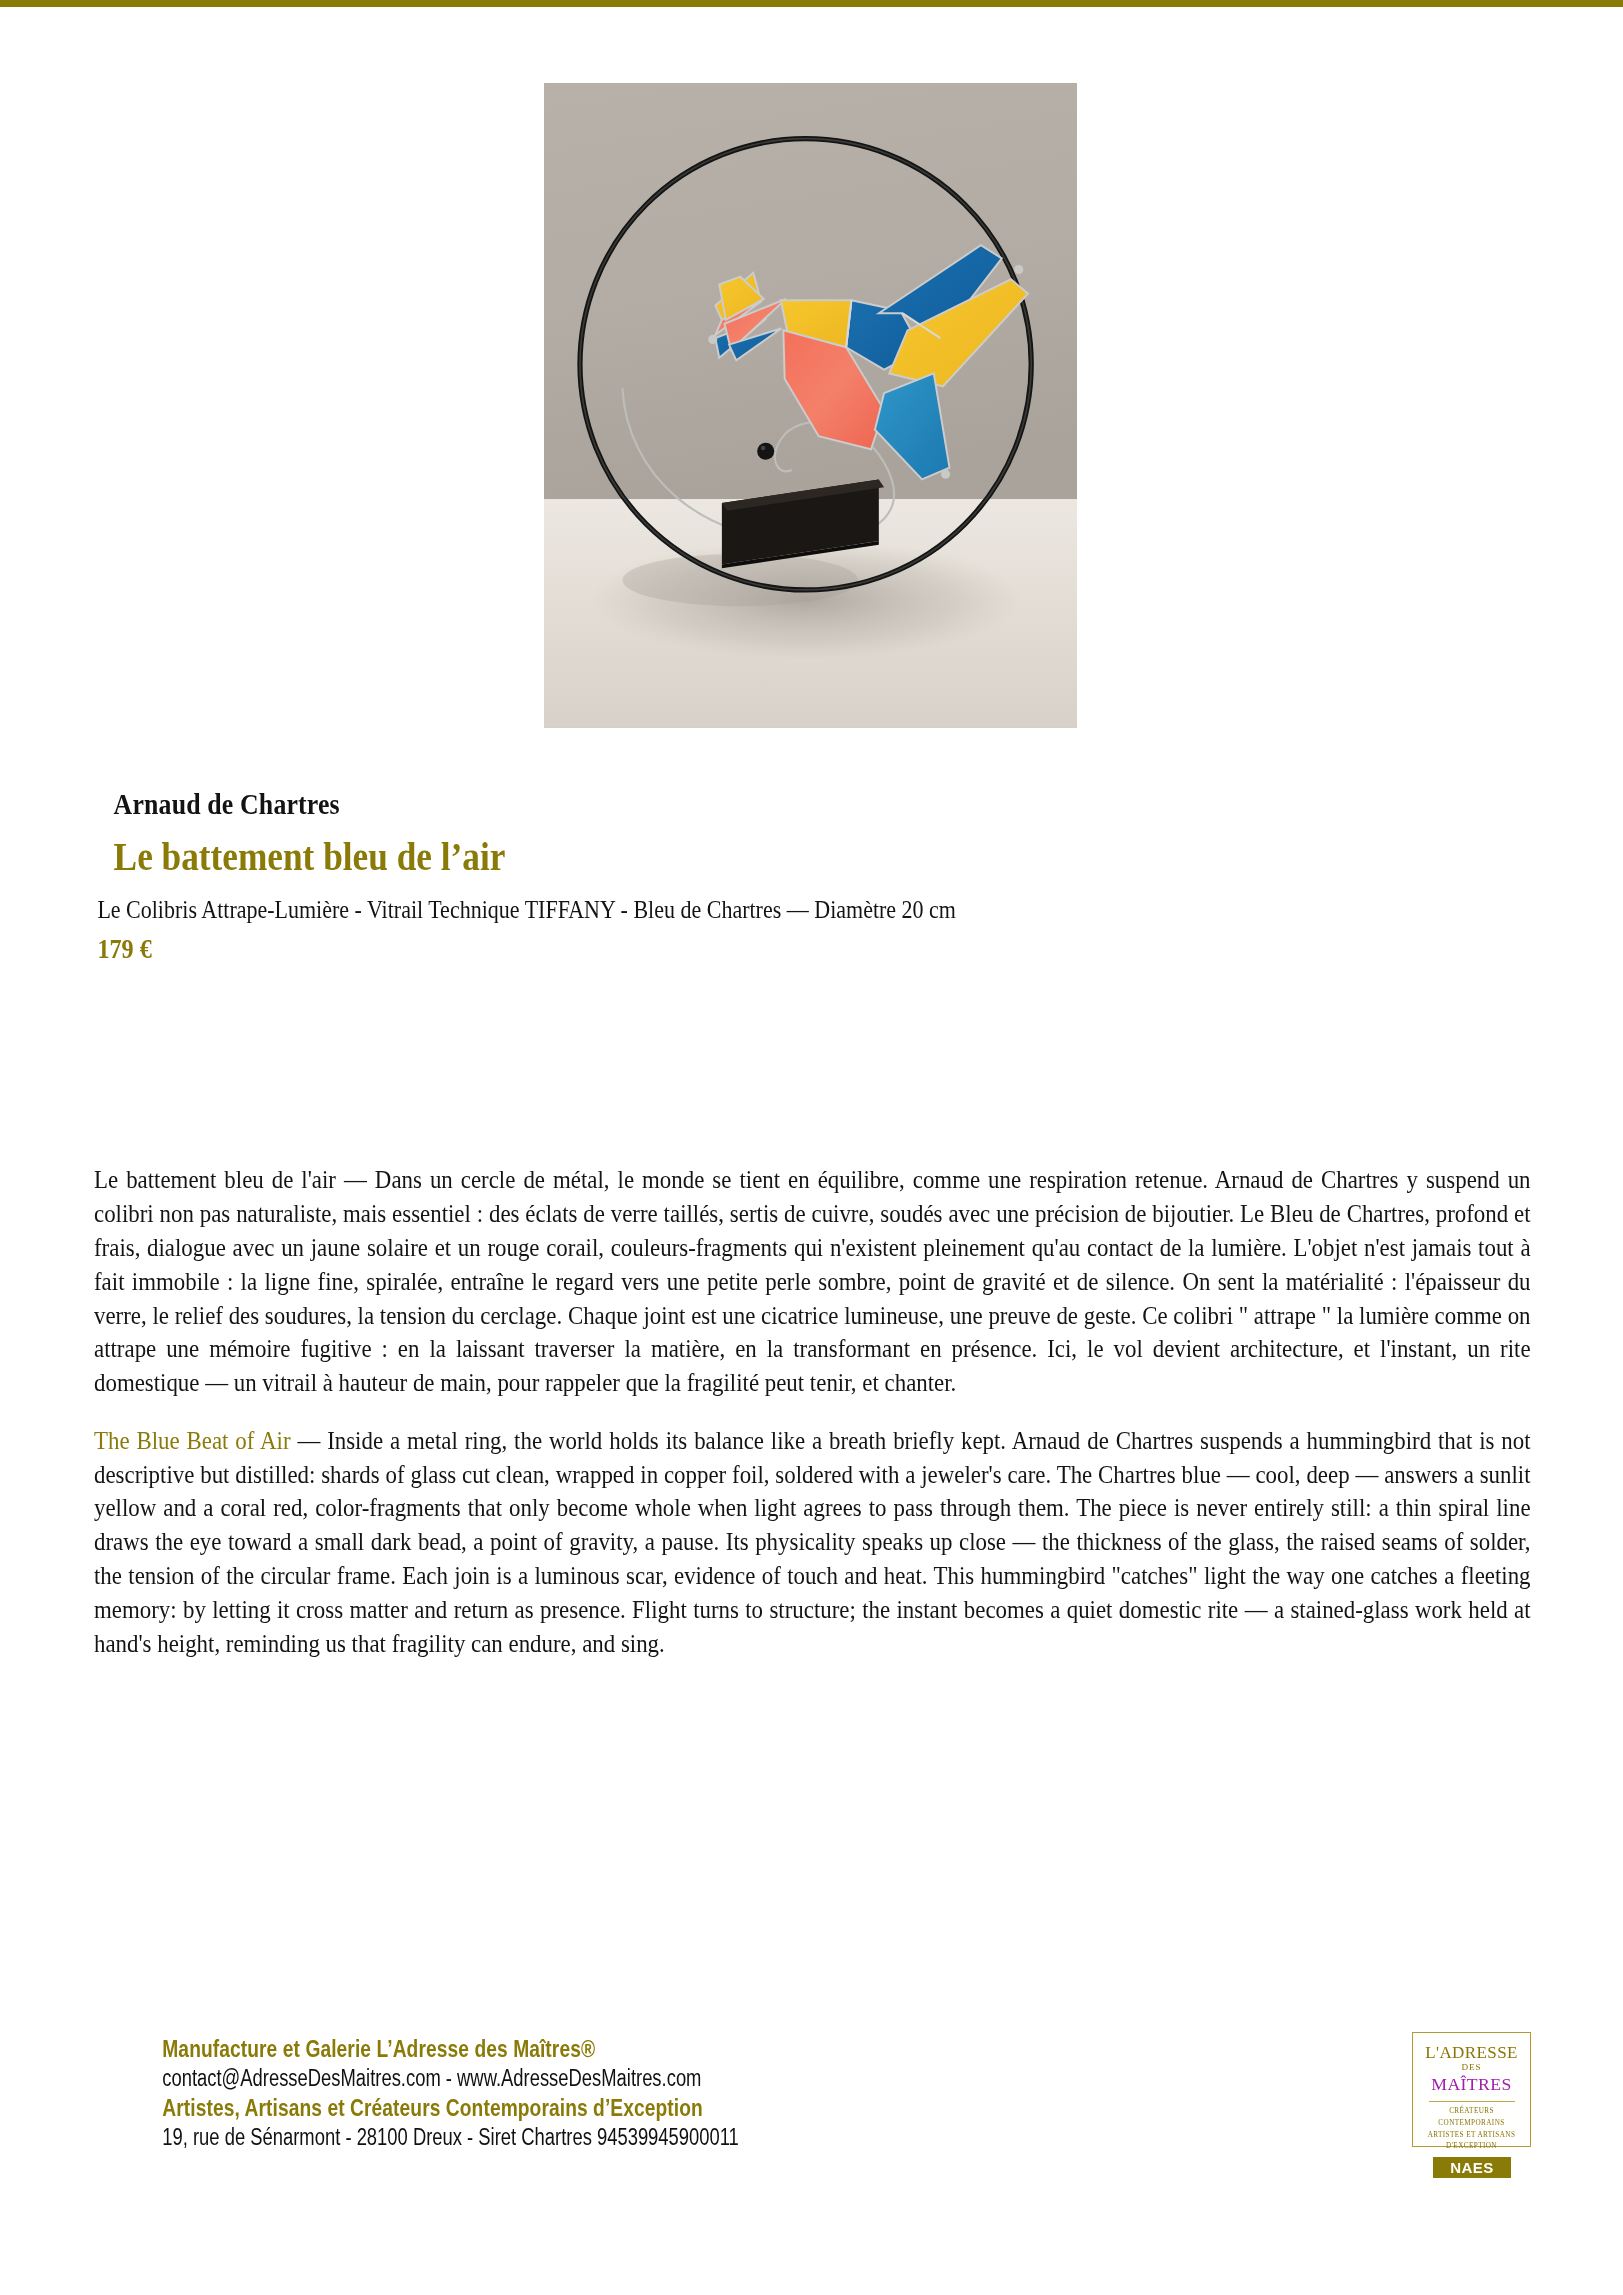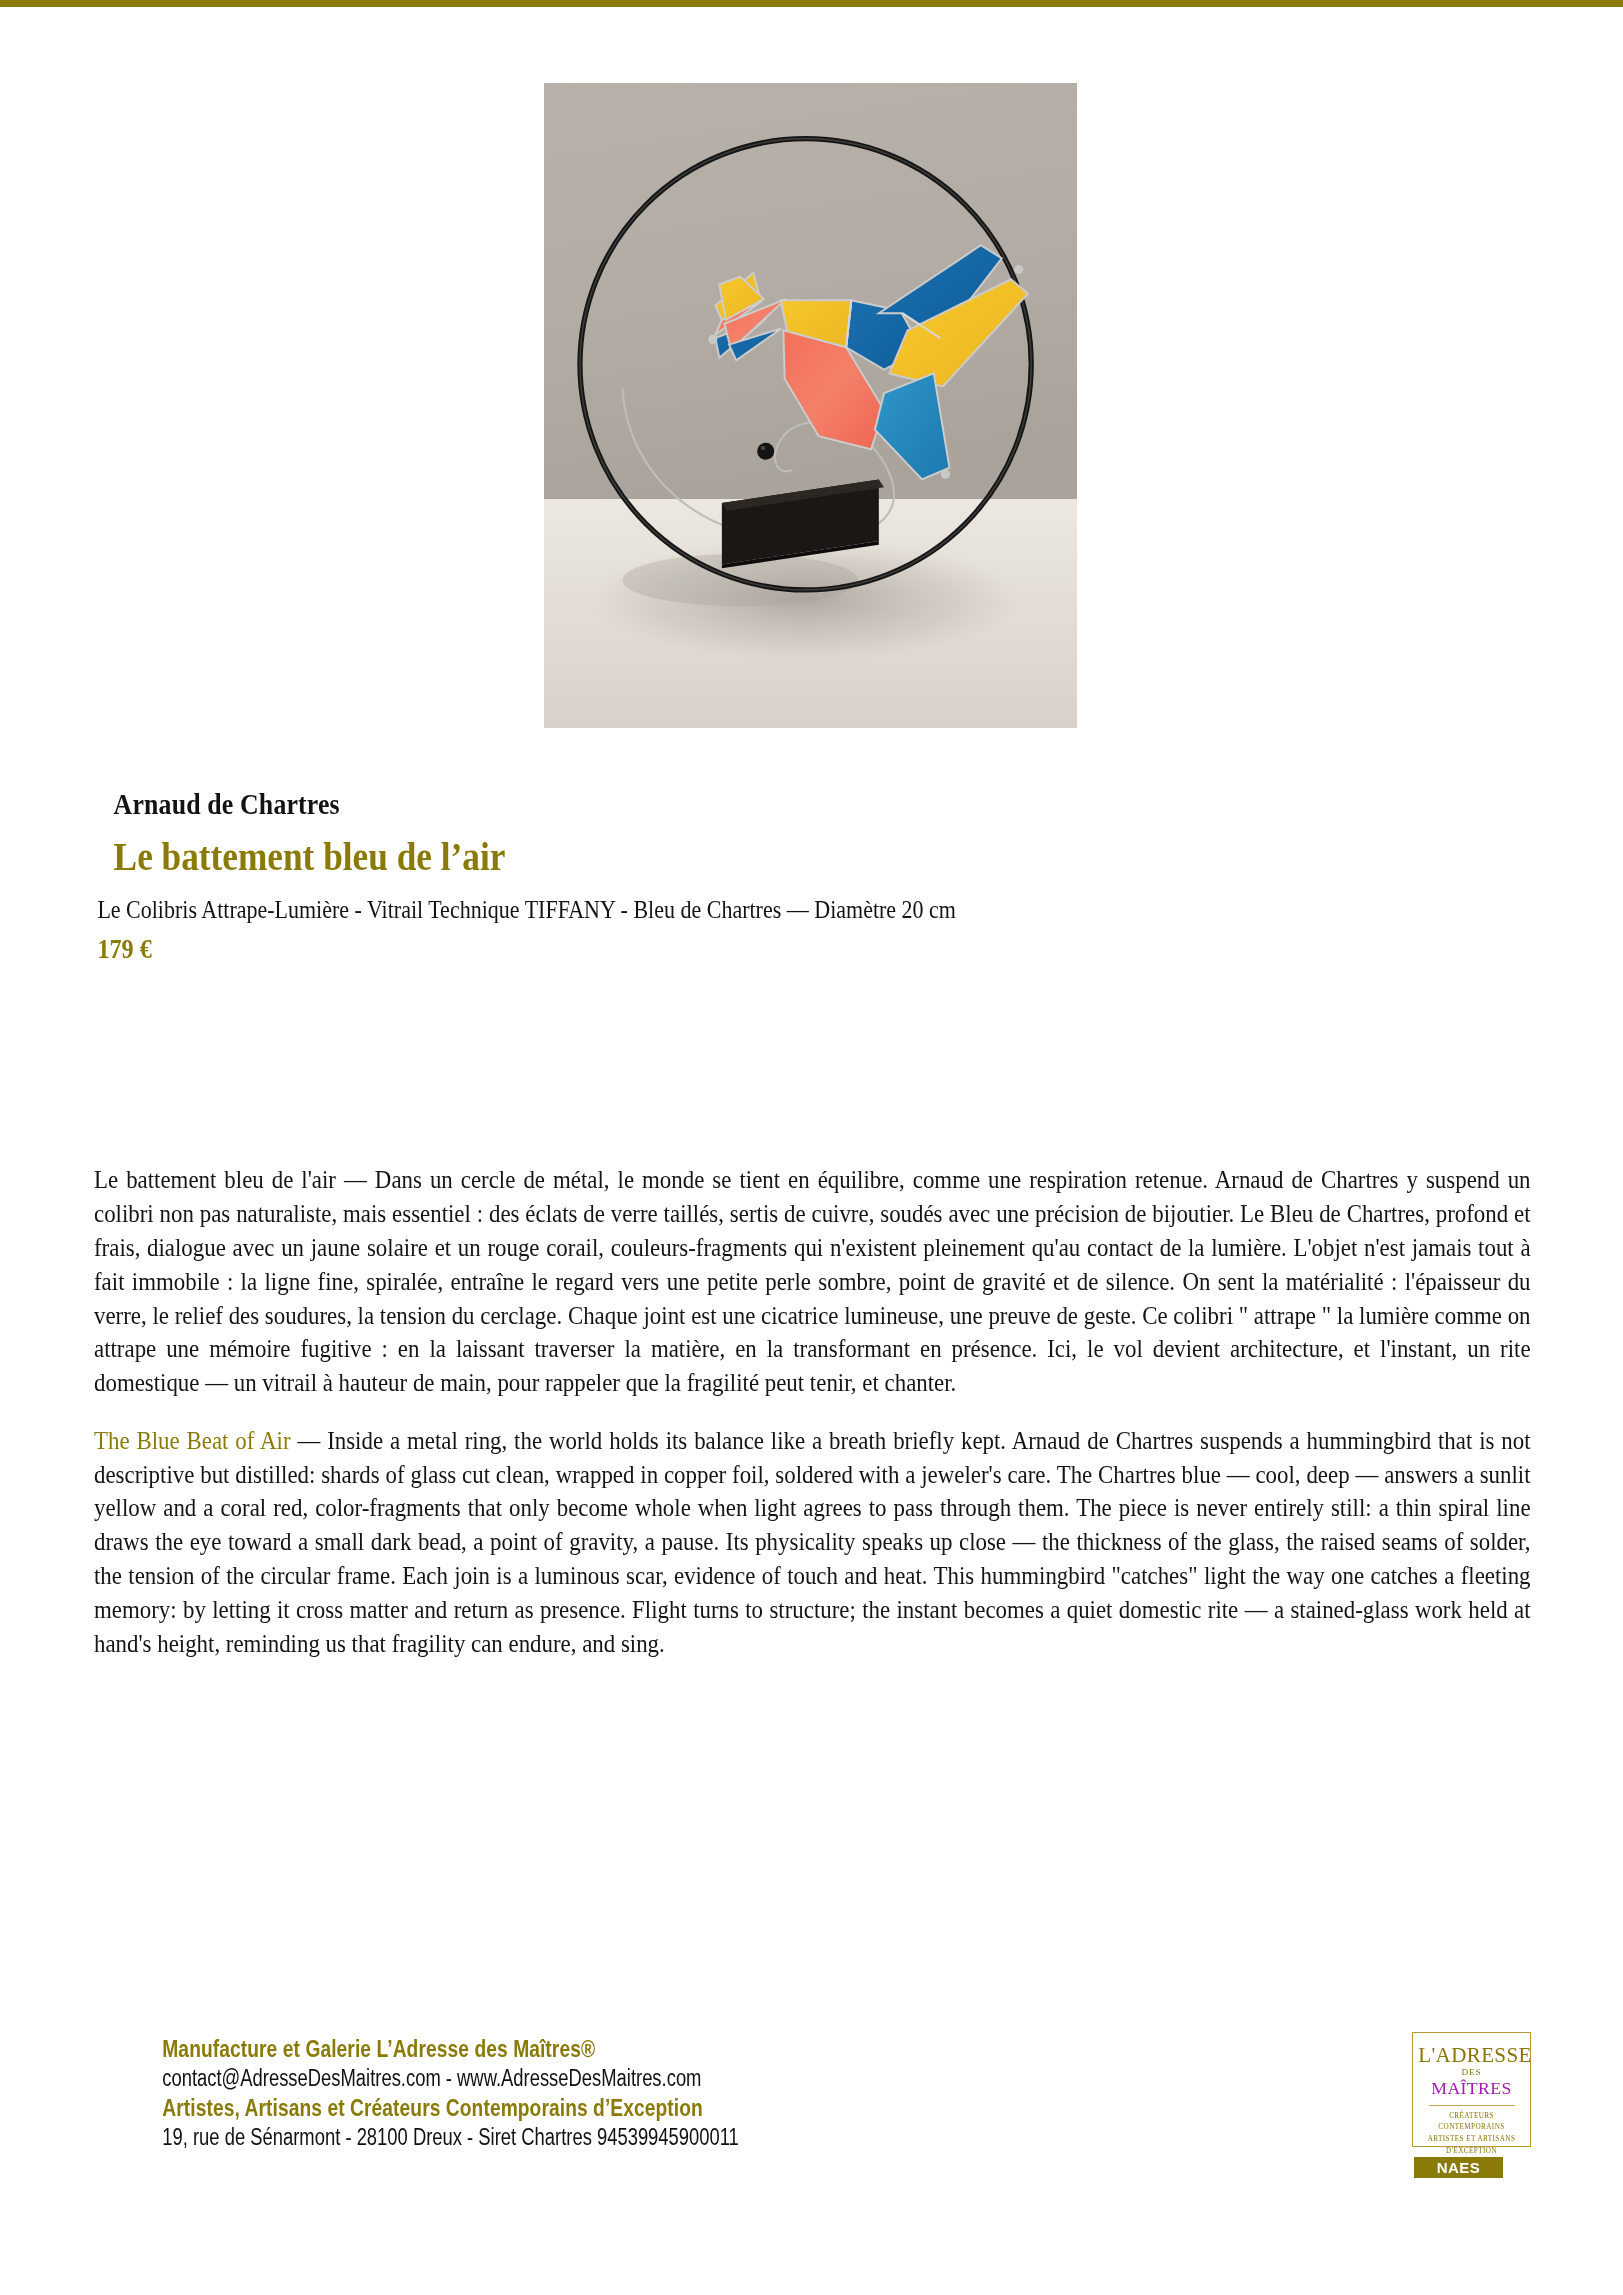--- a/index.html
+++ b/index.html
@@ -137,21 +137,21 @@
     box-sizing: border-box;
     width: 119px;
     height: 115px;
     border: 1px solid #b39a35;
     background: #fffffd;
     padding: 10.5px 5.2px 0 5.2px;
     text-align: center;
   }
   .logo-l1 {
     font-family: "Liberation Serif", serif;
-    font-size: 21px;
+    font-size: 17px;
     color: #8a7408;
     letter-spacing: 0.4px;
     line-height: 1.05;
   }
   .logo-l2 {
     font-family: "Liberation Serif", serif;
     font-size: 9.2px;
     color: #8a7408;
     letter-spacing: 0.9px;
     line-height: 1.5;
@@ -171,22 +171,22 @@
   }
   .logo-sub {
     font-family: "Liberation Serif", serif;
     font-size: 7.2px;
     color: #8a7408;
     letter-spacing: 0.4px;
     line-height: 1.62;
   }
   .naes-badge {
     margin-top: 9.8px;
-    width: 89px;
-    margin-left: 2px;
+    width: 78px;
+    margin-left: 21px;
     height: 21.6px;
     background: #8a7a08;
     color: #ffffff;
     font-family: "Liberation Sans", sans-serif;
     font-weight: bold;
     font-size: 15px;
     letter-spacing: 0.5px;
     display: flex;
     align-items: center;
     justify-content: center;

